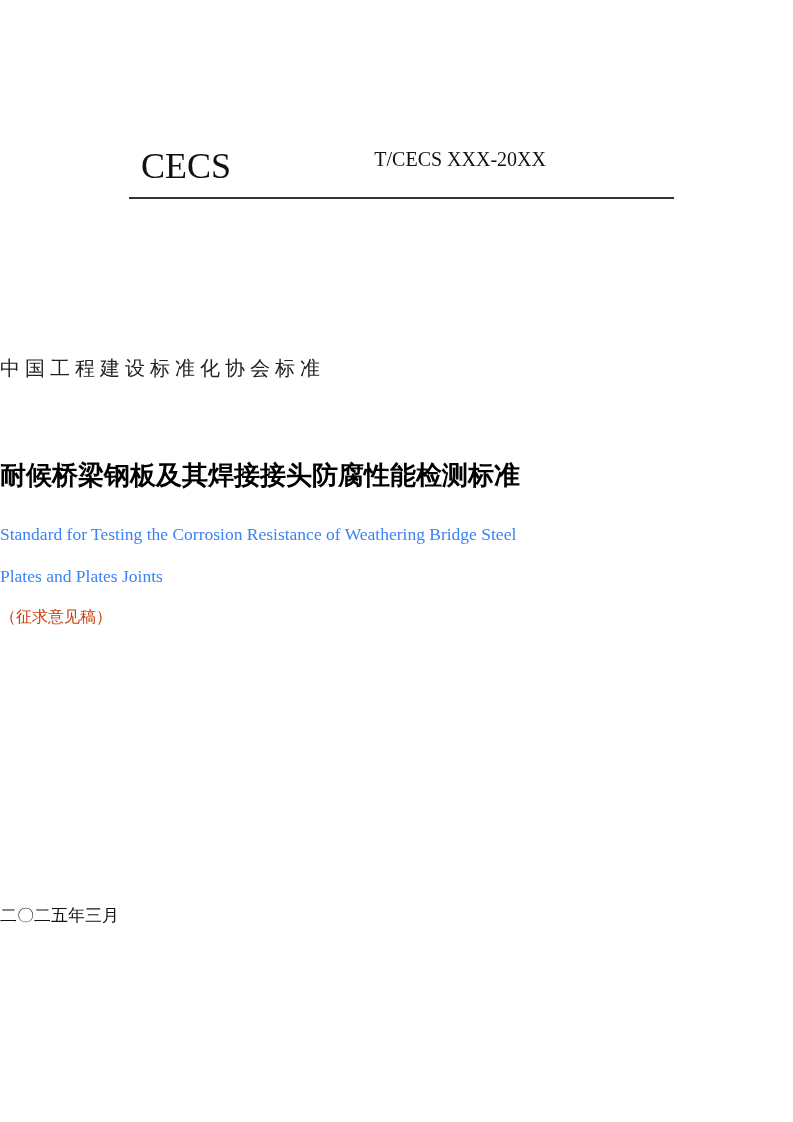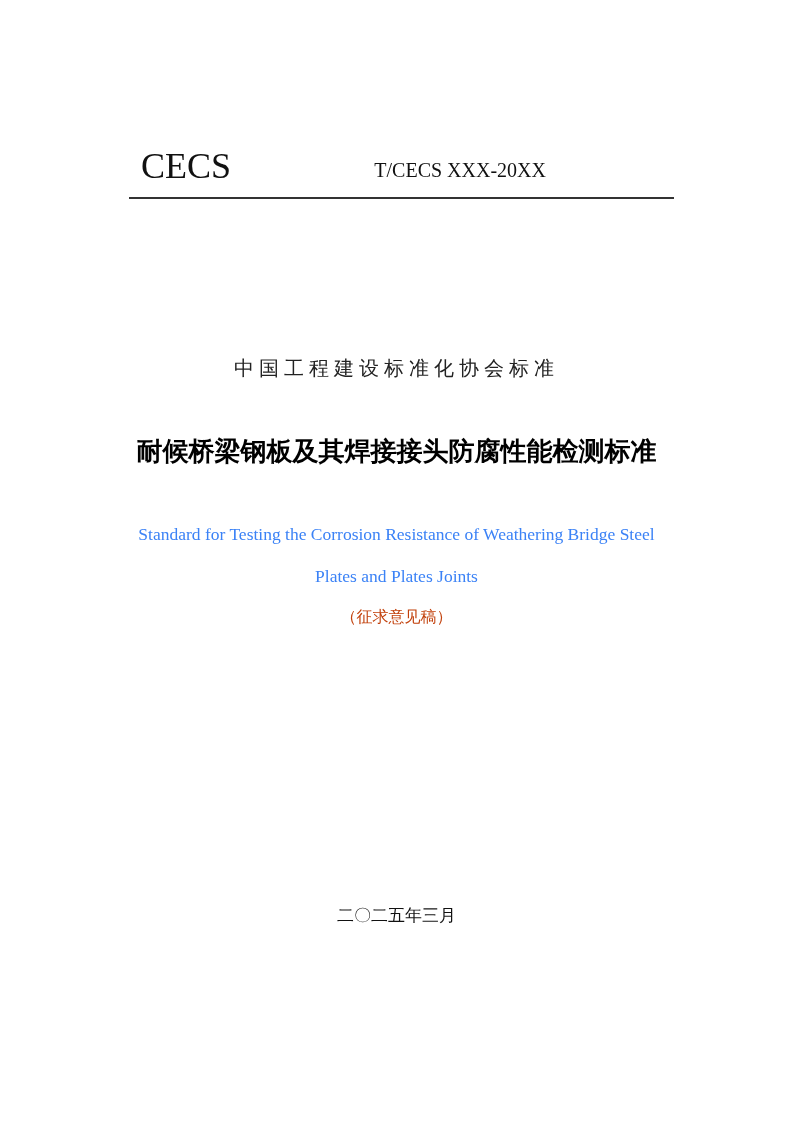--- a/index.html
+++ b/index.html
@@ -4,35 +4,35 @@
 <style>
   html, body { margin: 0; padding: 0; background: #ffffff; }
   body { width: 793px; height: 1122px; position: relative; overflow: hidden; color: #000; }
   .page { position: absolute; left: 0; top: 0; width: 688px; height: 1122px; background: #fff; }
   .logo {
     position: absolute; left: 141px; top: 144px;
     font-family: "Liberation Serif", "DejaVu Serif", serif;
     font-size: 36px; line-height: 44px; color: #111;
   }
   .code {
-    position: absolute; right: 142px; top: 157px;
+    position: absolute; right: 142px; top: 146px;
     font-family: "Liberation Serif", "DejaVu Serif", serif;
     font-size: 20px; line-height: 26px; color: #111;
   }
   .rule {
     position: absolute; left: 129px; top: 197px; width: 545px; height: 2px;
     background: #333;
   }
-  .center { position: absolute; left: 0; width: 793px; text-align: center; }
+  .center { position: absolute; left: 0; width: 793px; text-align: left; }
   .org {
     top: 354px; font-family: "DejaVu Sans", sans-serif;
     font-size: 20px; line-height: 28px; letter-spacing: 5px; color: #222;
   }
   .title-cn {
-    top: 433px; font-family: "DejaVu Sans", sans-serif; font-weight: bold;
+    top: 457px; font-family: "DejaVu Sans", sans-serif; font-weight: bold;
     font-size: 26px; line-height: 36px; color: #000; letter-spacing: 0px;
   }
   .title-en {
     font-family: "Liberation Serif", "DejaVu Serif", serif;
     font-size: 17.5px; line-height: 24px; color: #3b82f6;
   }
   .en1 { top: 522px; }
   .en2 { top: 564px; }
   .draft {
     top: 605px; font-family: "DejaVu Sans", sans-serif;

